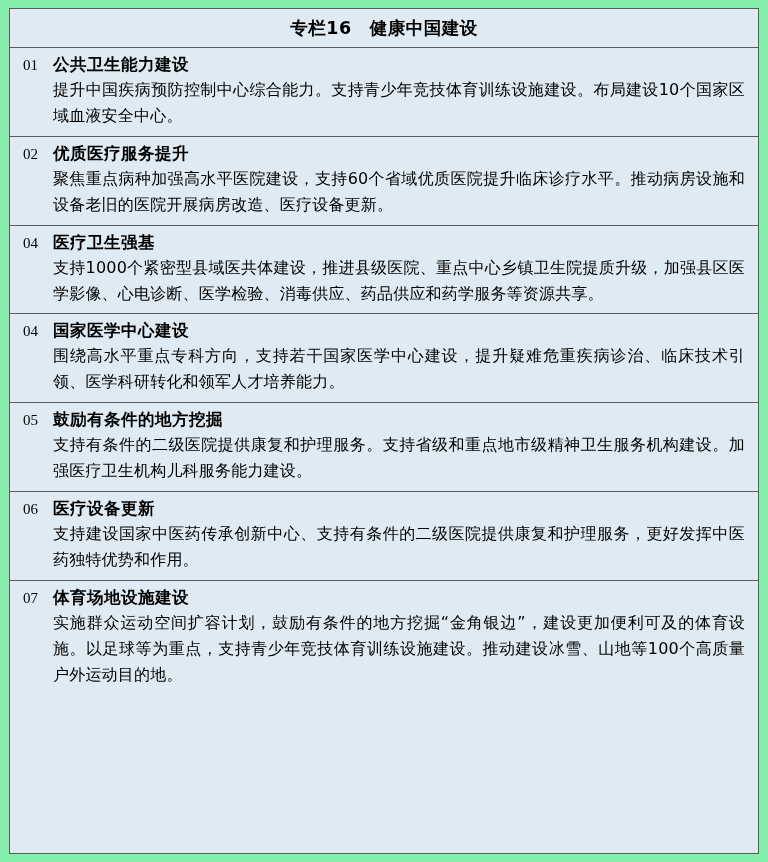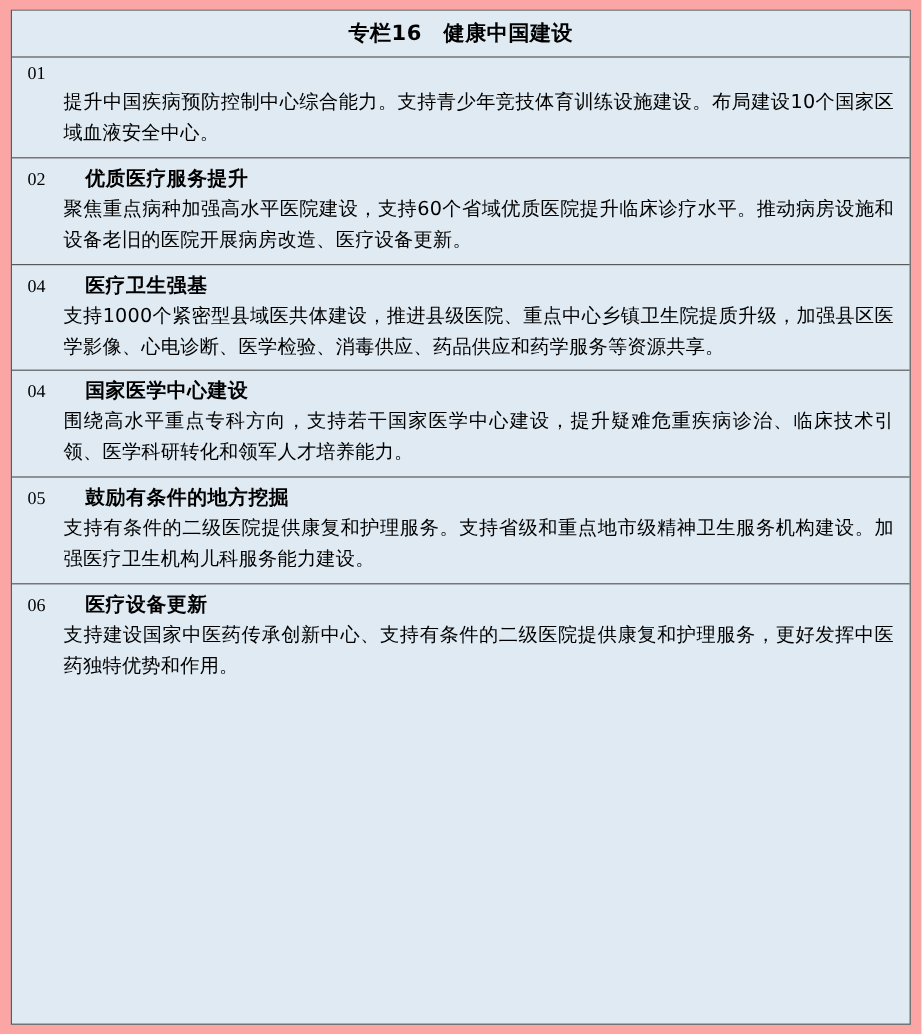--- a/index.html
+++ b/index.html
@@ -7,21 +7,21 @@
     padding: 0;
     background: #ffffff;
   }
   body {
     font-family: "DejaVu Sans", "Liberation Sans", sans-serif;
   }
   .page {
     width: 768px;
     height: 862px;
     box-sizing: border-box;
-    background: #fca5a5;
+    background: #86efac;
     position: relative;
   }
   .box {
     position: absolute;
     left: 9px;
     top: 8px;
     width: 750px;
     height: 846px;
     box-sizing: border-box;
     border: 1px solid #5a5a5a;
@@ -50,21 +50,21 @@
     border-bottom: 1px solid #5a5a5a;
     padding: 6px 13px 7px 13px;
     box-sizing: border-box;
   }
   .item:last-child {
     border-bottom: none;
   }
   .item-head {
     display: flex;
     align-items: baseline;
-    gap: 28px;
+    gap: 10px;
     margin-bottom: 1px;
   }
   .item-num {
     font-size: 15px;
     color: #000000;
     font-weight: normal;
     min-width: 20px;
     font-family: "Liberation Serif", serif;
   }
   .item-title {
@@ -86,20 +86,21 @@
 <body>
 
 <div class="page">
   <div class="box">
     <div class="box-title">专栏16　健康中国建设</div>
     <div class="items">
 
       <div class="item">
         <div class="item-head">
           <span class="item-num">01</span>
+          <span class="item-title">公共卫生能力建设</span>
         </div>
         <div class="item-body">提升中国疾病预防控制中心综合能力。支持青少年竞技体育训练设施建设。布局建设10个国家区域血液安全中心。</div>
       </div>
 
       <div class="item">
         <div class="item-head">
           <span class="item-num">02</span>
           <span class="item-title">优质医疗服务提升</span>
         </div>
         <div class="item-body">聚焦重点病种加强高水平医院建设，支持60个省域优质医院提升临床诊疗水平。推动病房设施和设备老旧的医院开展病房改造、医疗设备更新。</div>
@@ -130,16 +131,23 @@
       </div>
 
       <div class="item">
         <div class="item-head">
           <span class="item-num">06</span>
           <span class="item-title">医疗设备更新</span>
         </div>
         <div class="item-body">支持建设国家中医药传承创新中心、支持有条件的二级医院提供康复和护理服务，更好发挥中医药独特优势和作用。</div>
       </div>
 
+      <div class="item">
+        <div class="item-head">
+          <span class="item-num">07</span>
+          <span class="item-title">体育场地设施建设</span>
+        </div>
+        <div class="item-body">实施群众运动空间扩容计划，鼓励有条件的地方挖掘“金角银边”，建设更加便利可及的体育设施。以足球等为重点，支持青少年竞技体育训练设施建设。推动建设冰雪、山地等100个高质量户外运动目的地。</div>
+      </div>
 
     </div>
   </div>
 </div>
 
 </body></html>

